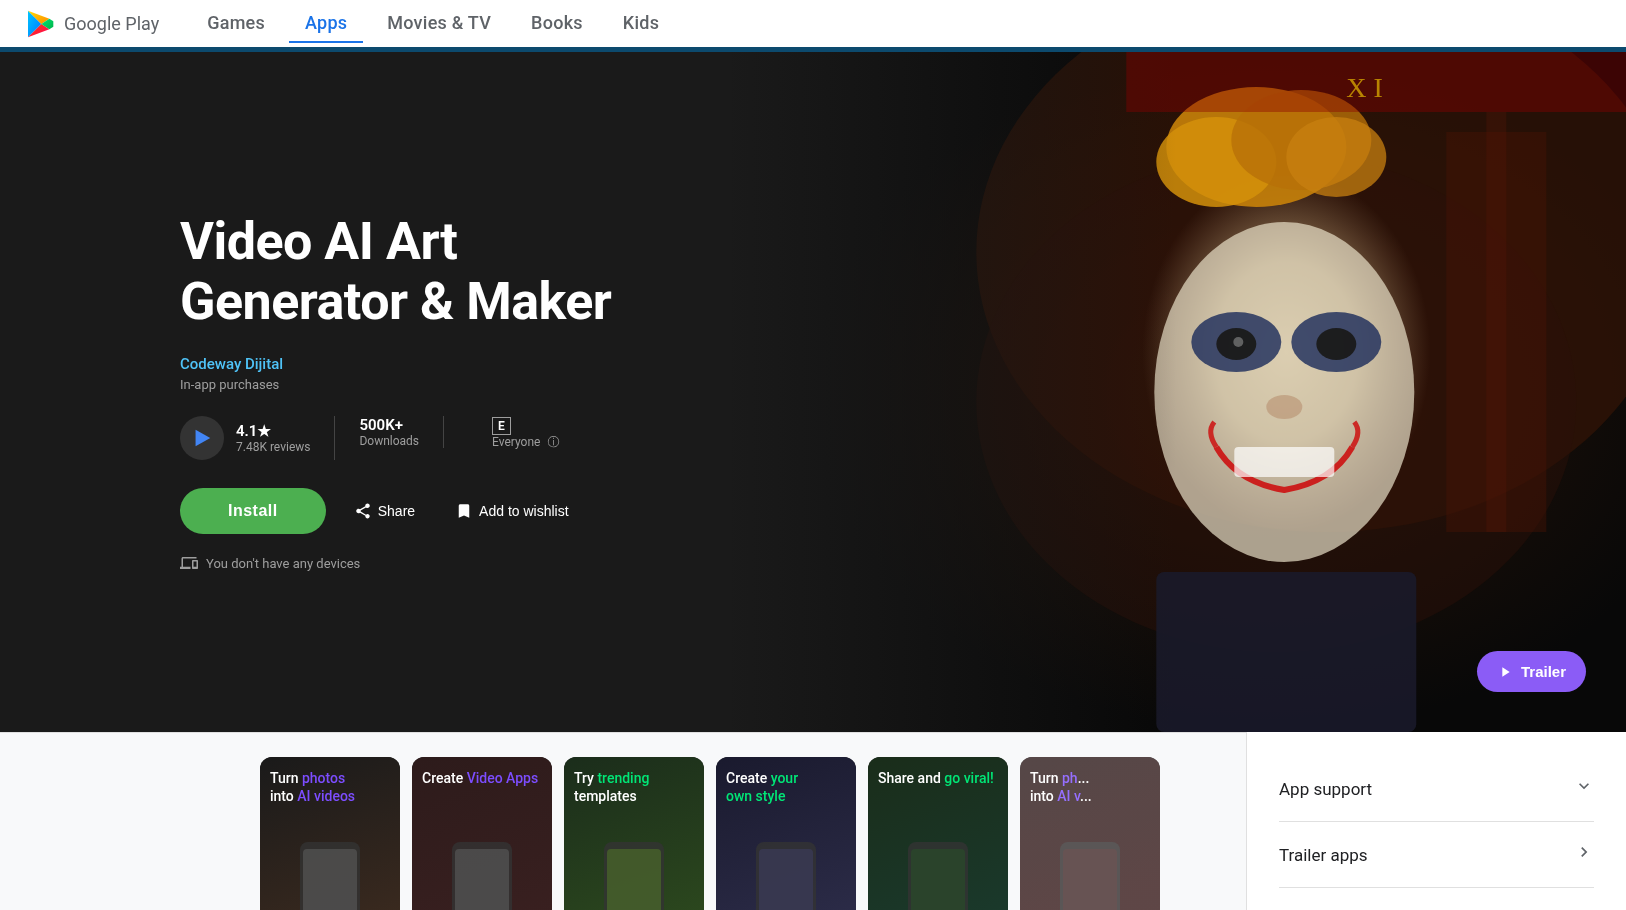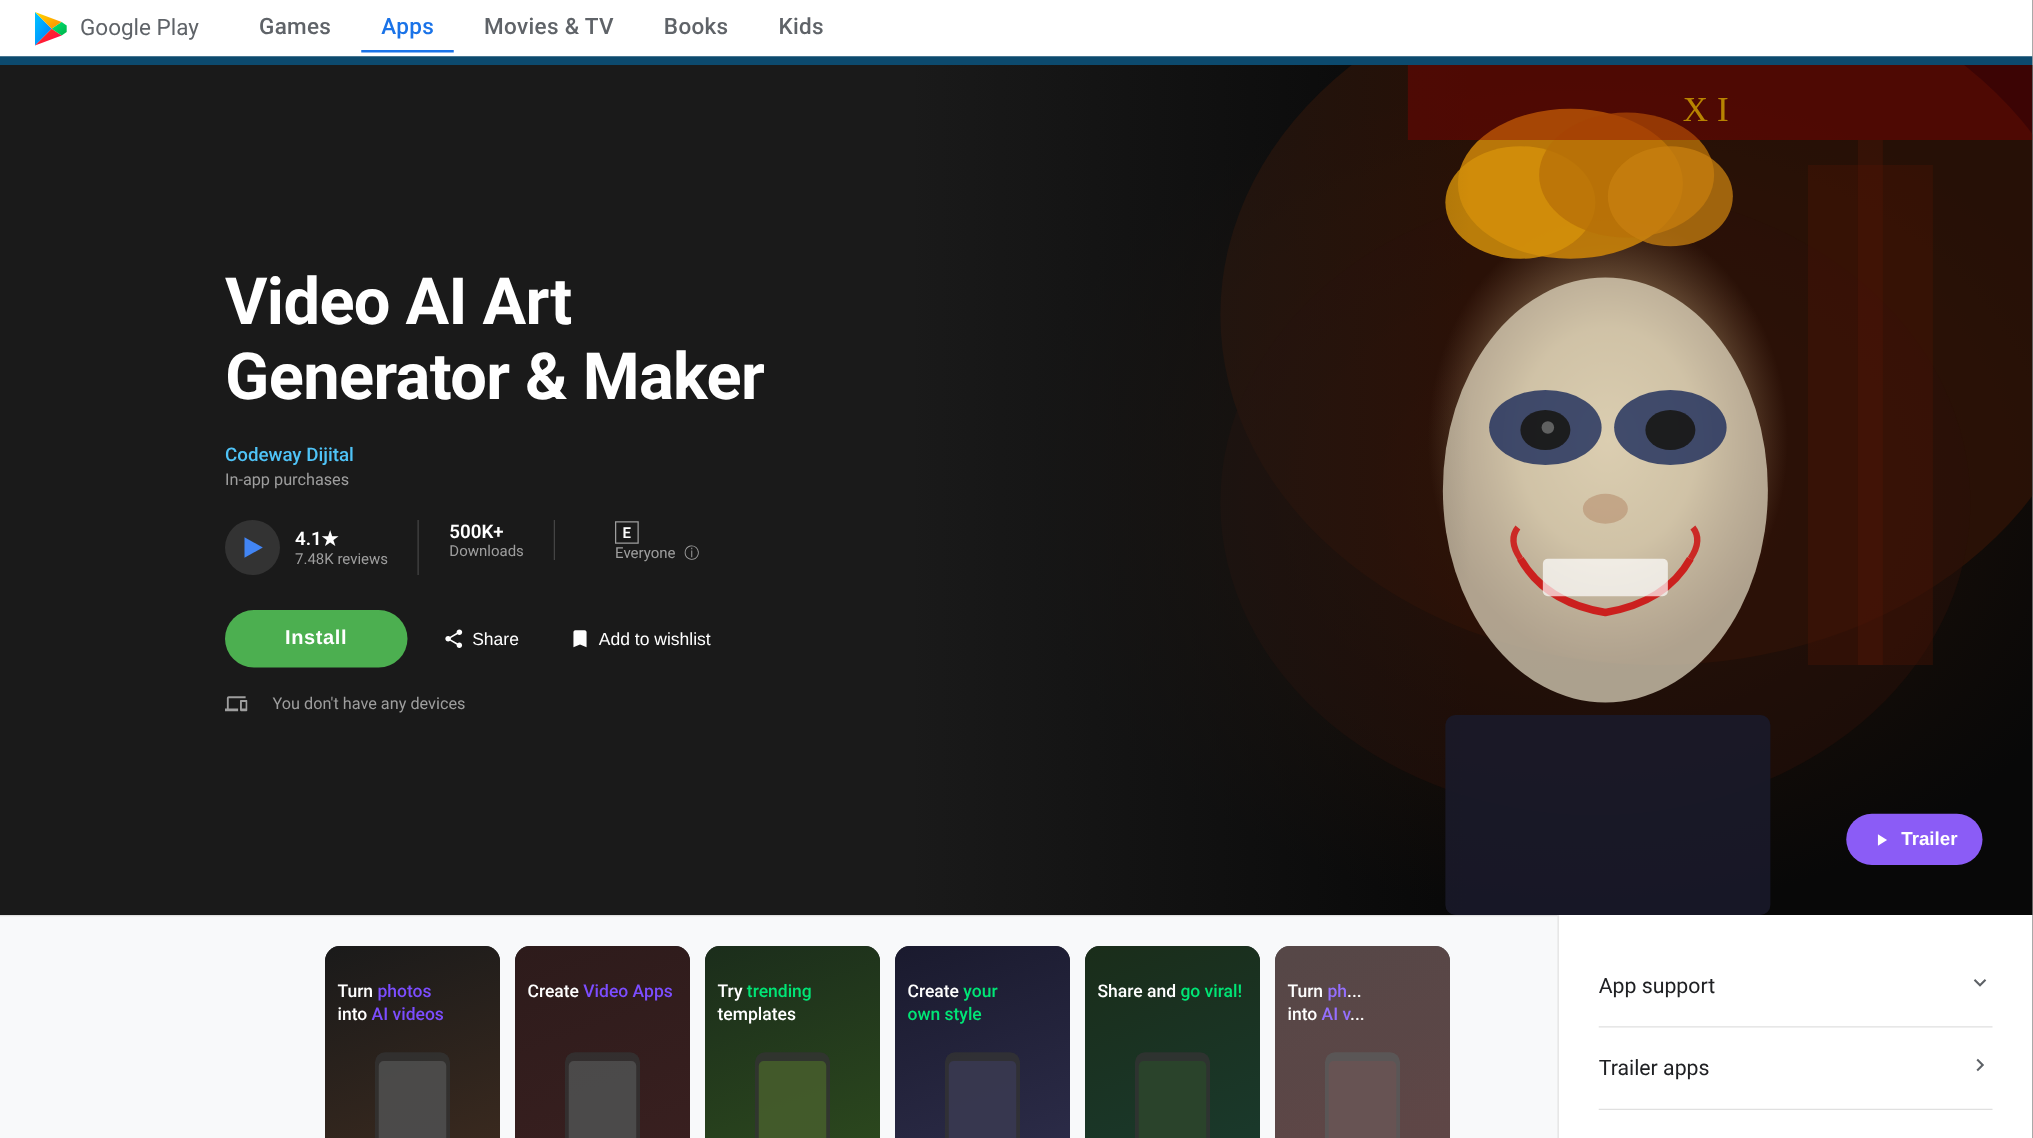--- a/index.html
+++ b/index.html
@@ -5,21 +5,21 @@
     * { margin: 0; padding: 0; box-sizing: border-box; }
     body { font-family: 'Roboto', Arial, sans-serif; background: #fff; color: #fff; overflow-x: hidden; }
 
     
     .header {
       display: flex;
       align-items: center;
       height: 52px;
       background: #fff;
       padding: 0 24px;
-      border-bottom: 7px solid #0c4a6e;
+      border-bottom: 5px solid #0c4a6e;
       position: sticky; top: 0; z-index: 100;
     }
     .header-logo {
       display: flex; align-items: center; gap: 8px; margin-right: 32px; text-decoration: none;
     }
     .play-icon-svg { width: 32px; height: 32px; }
     .header-logo-text {
       font-size: 18px; color: #5f6368; font-weight: 400; letter-spacing: 0;
     }
     .header-nav { display: flex; align-items: center; gap: 8px; }
@@ -120,21 +120,21 @@
     .action-btn {
       background: transparent;
       border: none;
       color: #fff;
       display: flex; align-items: center; gap: 6px;
       font-size: 14px; cursor: pointer; font-weight: 500;
       padding: 8px 12px;
     }
 
     .hero-device-note {
-      display: flex; align-items: center; gap: 20px;
+      display: flex; align-items: center; gap: 8px;
       color: #9e9e9e; font-size: 13px;
     }
 
     
     .trailer-btn {
       position: absolute;
       bottom: 40px;
       right: 40px;
       background: #8b5cf6;
       color: #fff;
@@ -179,21 +179,20 @@
     }
     .screenshot-label {
       position: absolute;
       top: 0; left: 0; right: 0;
       padding: 12px 10px 8px;
       font-size: 14px;
       font-weight: 500;
       color: #fff;
       line-height: 1.3;
       z-index: 2;
-      margin-top: 16px;
     }
     .screenshot-label span.highlight { color: #7c4dff; }
     .screenshot-label span.highlight-green { color: #00e676; }
 
     
     .sc-1 { background: linear-gradient(160deg, #1a1a1a 0%, #3d2b1f 100%); }
     .sc-2 { background: linear-gradient(160deg, #2d1b1b 0%, #3a2020 100%); }
     .sc-3 { background: linear-gradient(160deg, #1b2d1b 0%, #2d4a1e 100%); }
     .sc-4 { background: linear-gradient(160deg, #1a1a2e 0%, #2d2d4a 100%); }
     .sc-5 { background: linear-gradient(160deg, #1a2d1a 0%, #1a3a2d 100%); }

